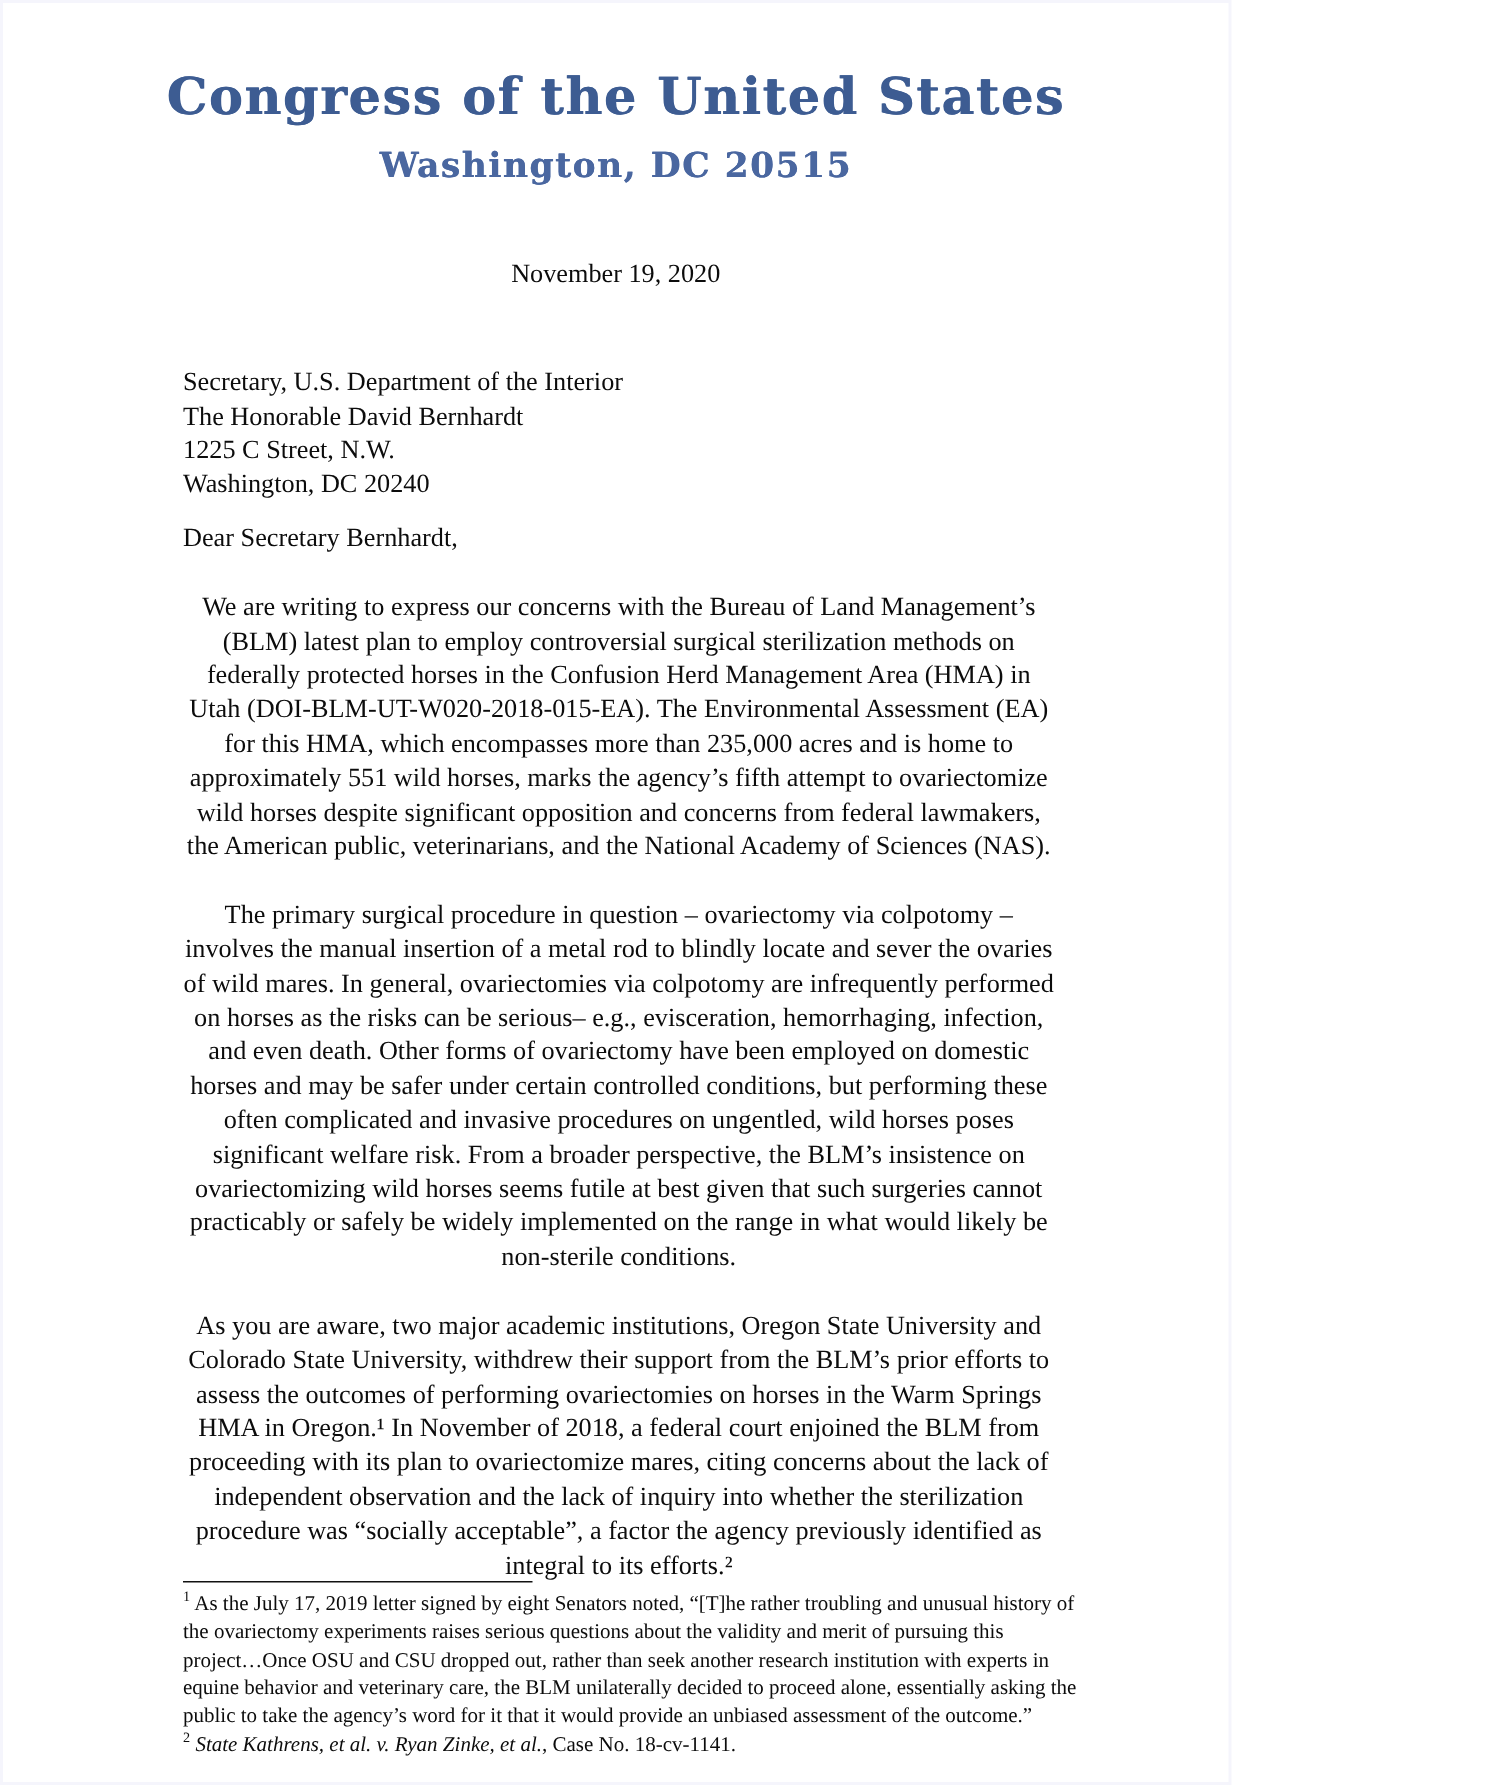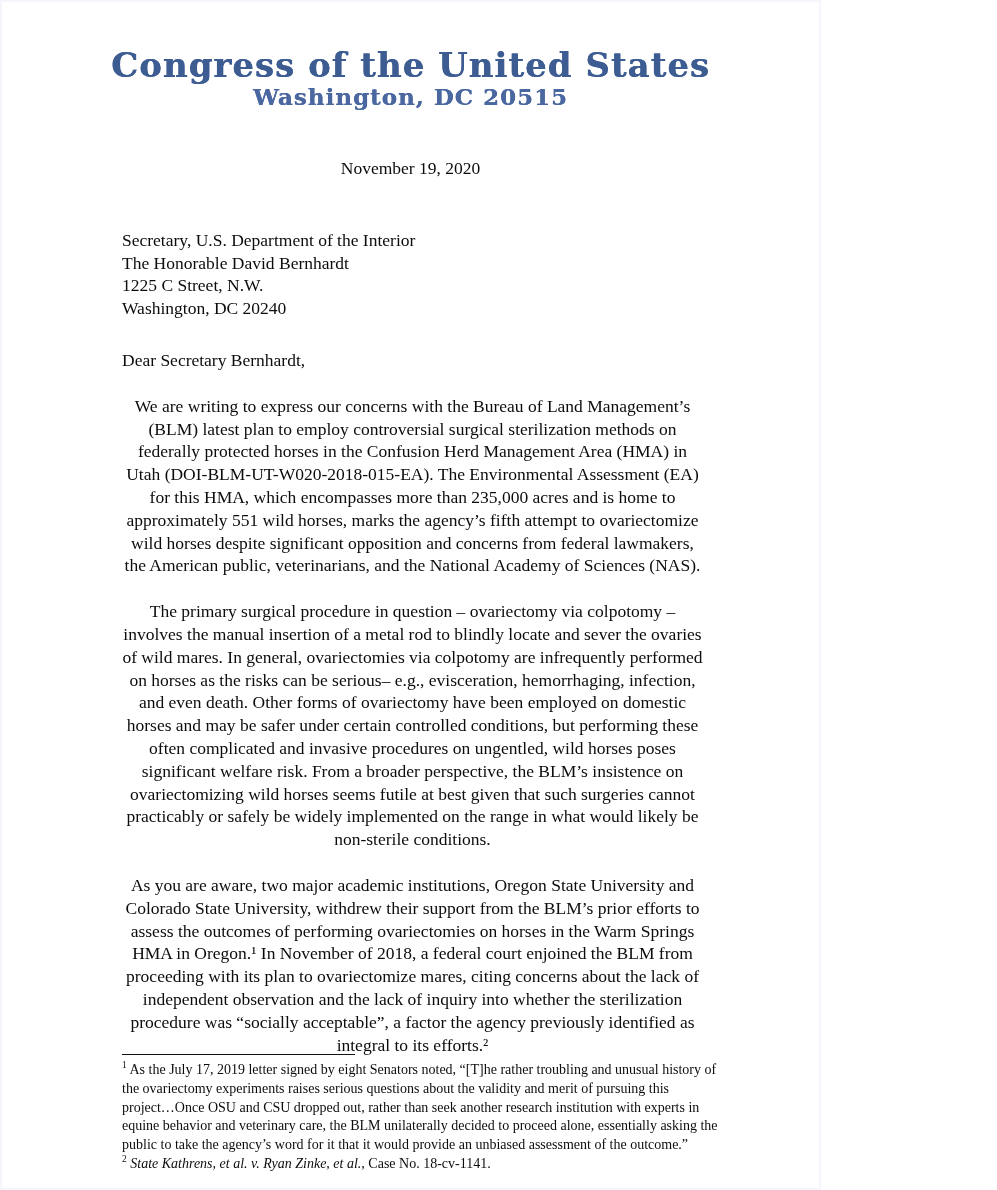--- a/index.html
+++ b/index.html
@@ -31,40 +31,40 @@
     color: #3d5c92;
     text-shadow: 0.4px 0 0 #3d5c92;
   }
   .letterhead .lh2 {
     font-family: "DejaVu Serif", serif;
     font-weight: bold;
     font-size: 23px;
     letter-spacing: 1px;
     color: #4a67a0;
     text-shadow: 0.3px 0 0 #4a67a0;
-    margin-top: 0;
+    margin-top: 14px;
   }
   .dateline {
     text-align: center;
     margin-top: 48px;
     font-size: 17.5px;
   }
   .content {
     padding: 0 116px 0 120px;
     font-size: 17.5px;
     line-height: 22.8px;
   }
   .recipient {
     margin-top: 50px;
   }
   .recipient div {
     white-space: nowrap;
   }
   .salutation {
-    margin-top: 29px;
+    margin-top: 13px;
   }
   .body-par {
     margin: 0;
     margin-top: 23px;
     text-align: center;
   }
   .footnote-block {
     position: absolute;
     left: 120px;
     right: 100px;

